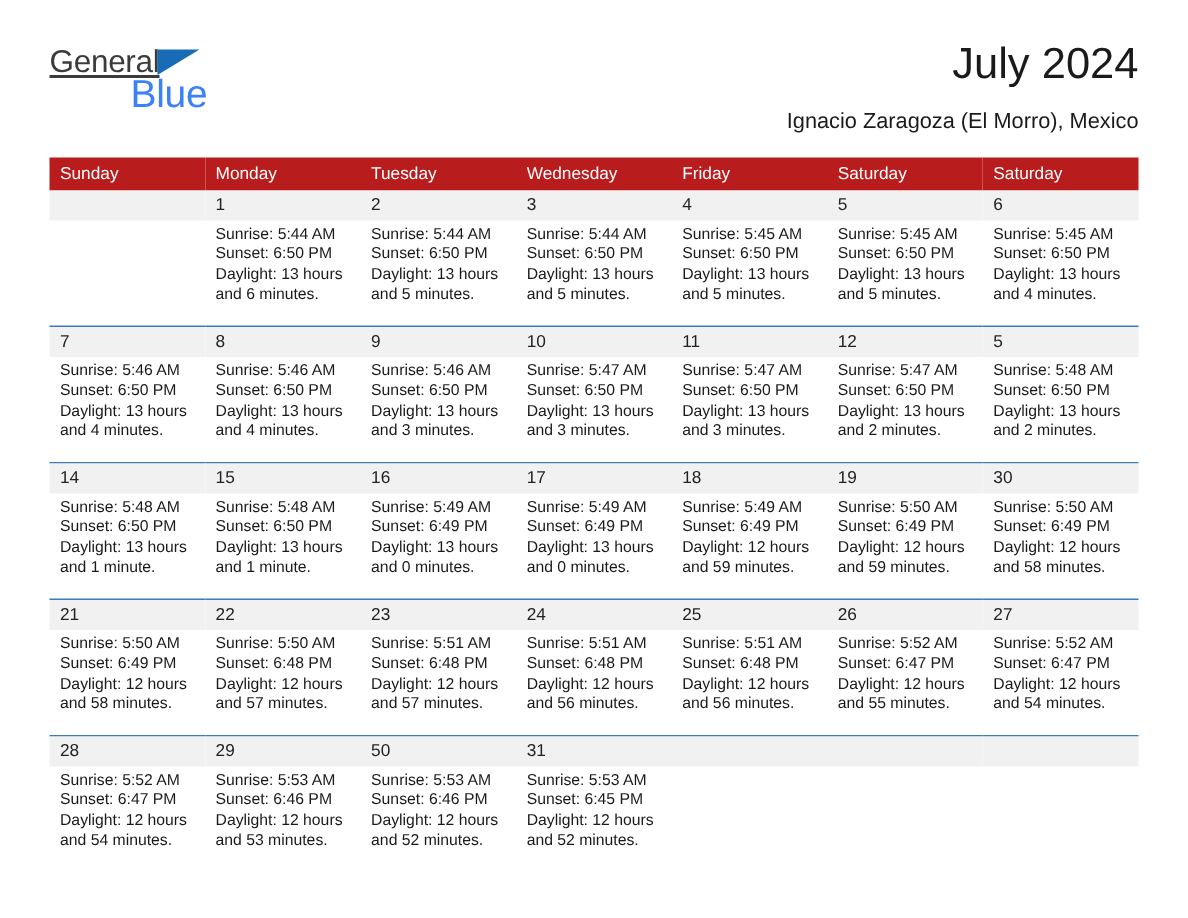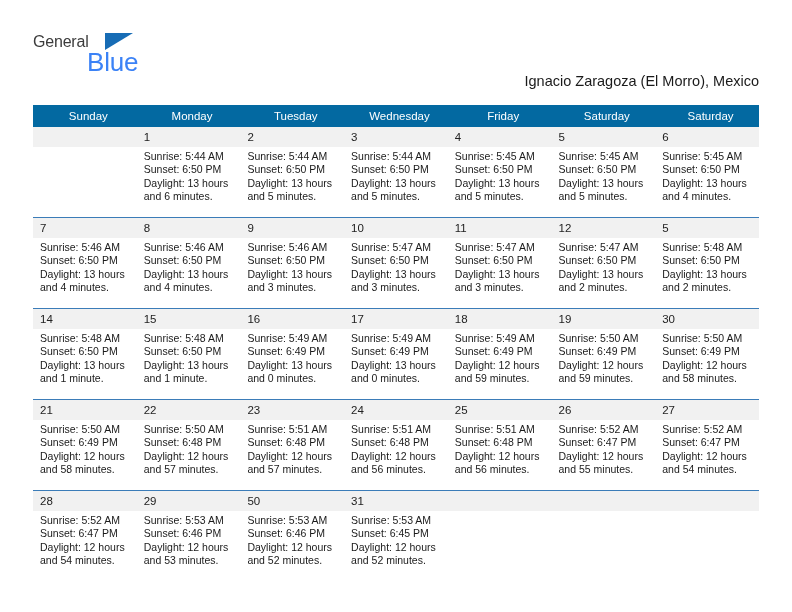--- a/index.html
+++ b/index.html
@@ -32,26 +32,27 @@
   }
   .brand {
     position: absolute;
     left: 0;
     top: 5px;
     width: 200px;
     height: 56px;
   }
   .brand-line1 {
     position: relative;
-    font-size: 16px;
+    font-size: 21px;
     line-height: 22px;
     color: #3b3b3b;
     letter-spacing: -0.2px;
     height: 22px;
     white-space: nowrap;
+    text-decoration: underline;
   }
   .brand-tri {
     position: absolute;
     left: 72px;
     top: 2px;
     width: 0;
     height: 0;
     border-left: 28px solid #176cb5;
     border-bottom: 17px solid transparent;
   }
@@ -95,25 +96,25 @@
     width: 726px;
   }
   table.cal {
     border-collapse: collapse;
     table-layout: fixed;
     width: 726px;
   }
   table.cal col { width: 103.71px; }
 
   thead th {
-    background: #0369a1;
+    background: #b91c1c;
     color: #ffffff;
     font-size: 11.5px;
     font-weight: normal;
-    text-align: center;
+    text-align: left;
     padding: 5px 0 5px 7px;
     height: 12px;
     border: none;
   }
 
   td.day {
     vertical-align: top;
     padding: 0;
     border: none;
     border-top: 1px solid #ffffff;
@@ -156,20 +157,21 @@
 <div class="page">
 
   <div class="top">
 
     <div class="brand">
       <div class="brand-line1">General</div>
       <div class="brand-tri"></div>
       <div class="brand-line2">Blue</div>
     </div>
 
+    <div class="title">July 2024</div>
     <div class="subtitle">Ignacio Zaragoza (El Morro), Mexico</div>
   </div>
 
   <div class="calendar">
     <table class="cal">
       <colgroup>
         <col>
           <col>
           <col>
           <col>

